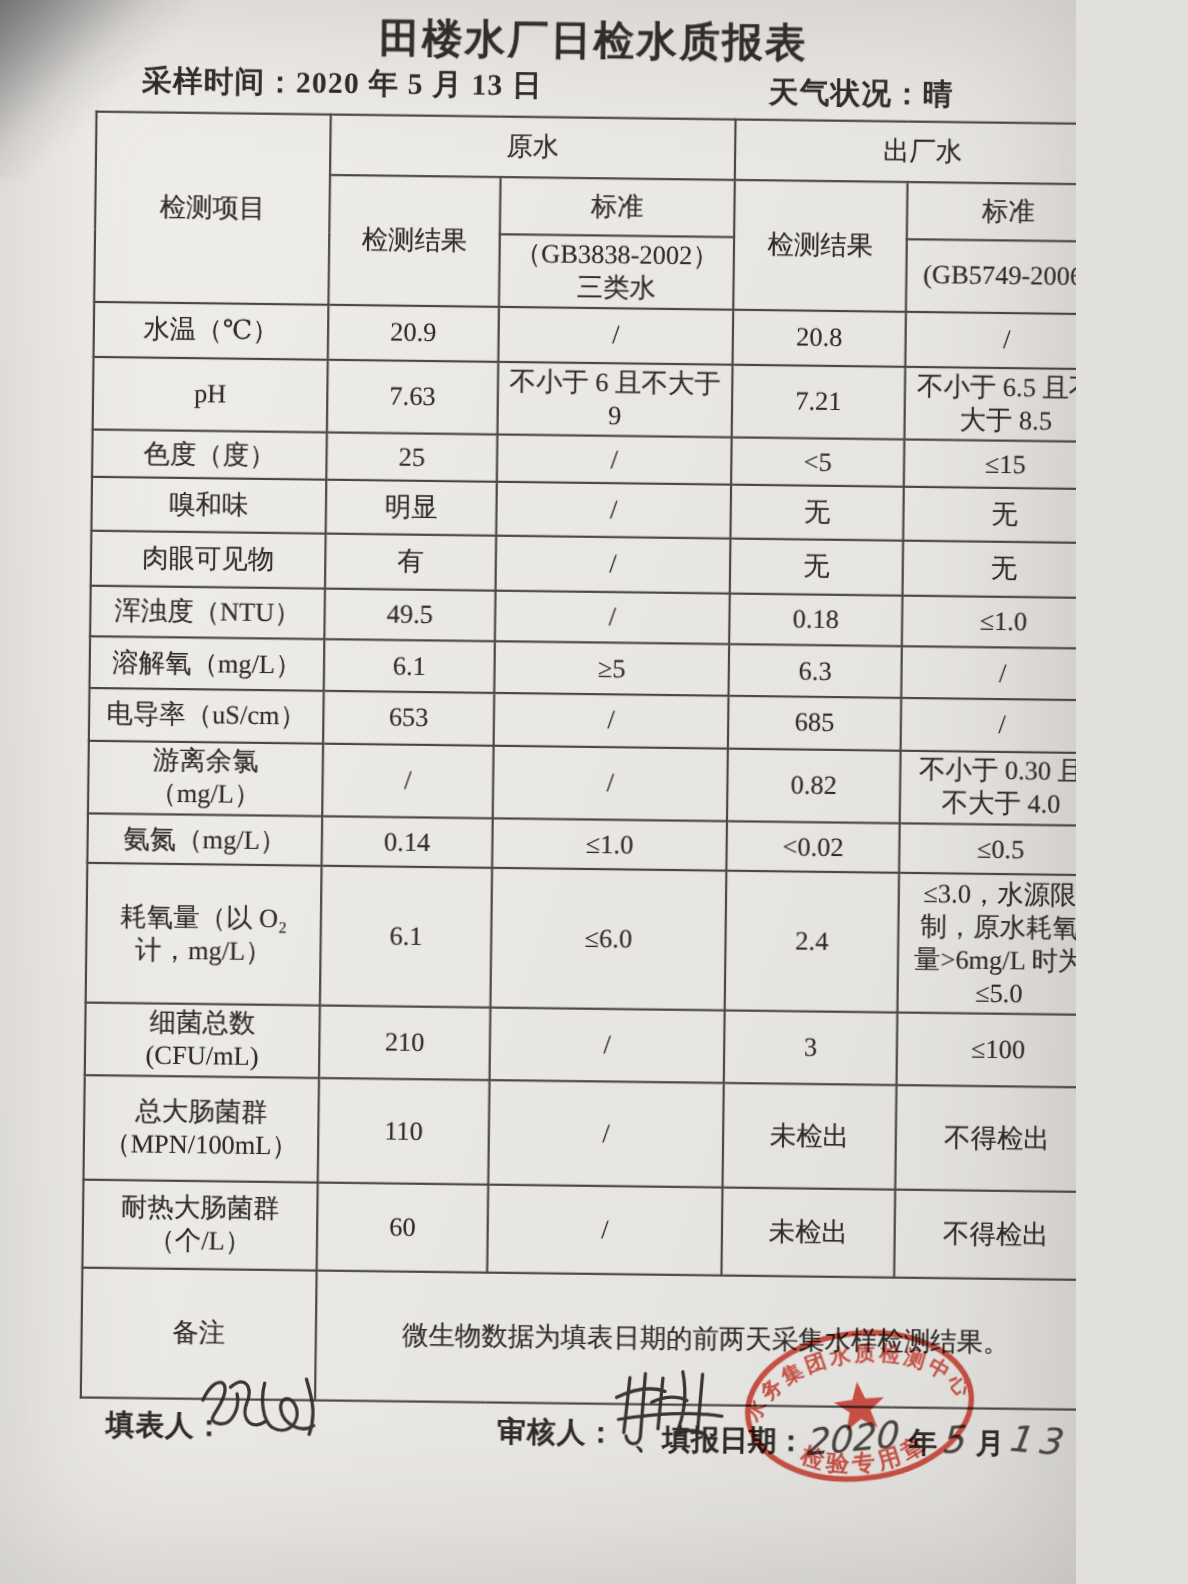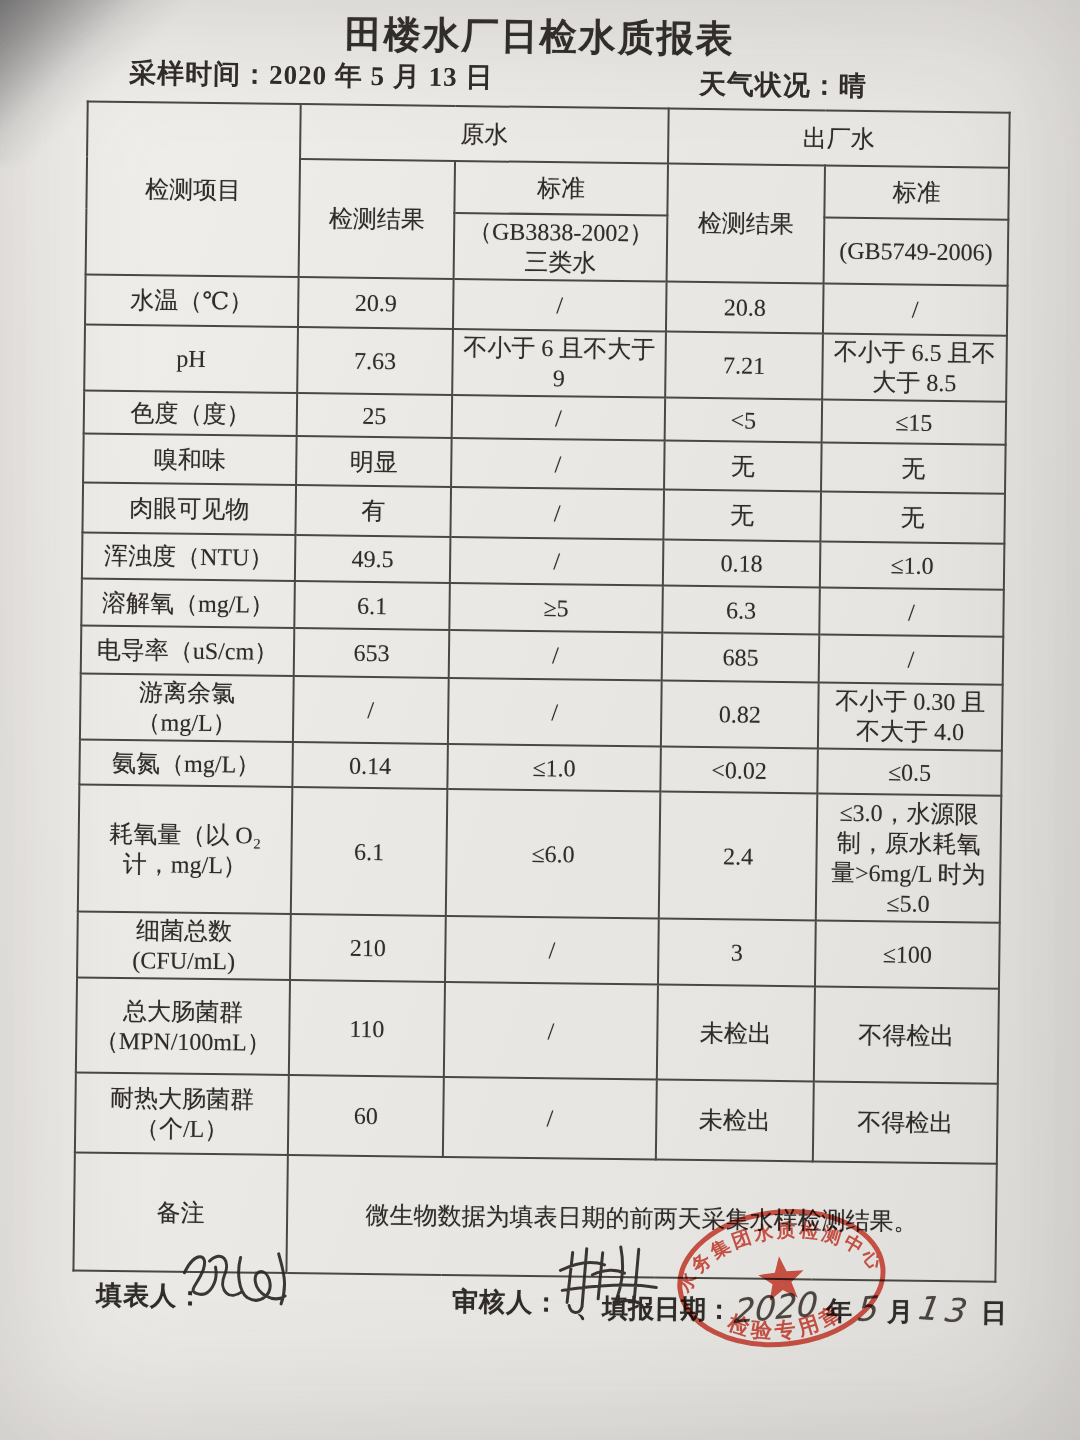--- a/index.html
+++ b/index.html
@@ -3,21 +3,21 @@
 <meta charset="utf-8">
 <style>
   html, body {
     margin: 0; padding: 0;
     width: 1080px; height: 1440px;
     overflow: hidden;
     background: #e2e0dd;
   }
   .photo {
     position: relative;
-    width: 1080px; height: 1440px;
+    width: 978px; height: 1440px;
     background: linear-gradient(108deg, #f1efec 0%, #ebe9e6 38%, #e7e5e2 68%, #dedcd9 100%);
     overflow: hidden;
     font-family: "Liberation Serif", "DejaVu Serif", serif;
     color: #2f2c29;
   }
   .photo::after {
     content: "";
     position: absolute; inset: 0;
     box-shadow: inset 0 0 140px rgba(80,78,74,0.22);
     pointer-events: none;

